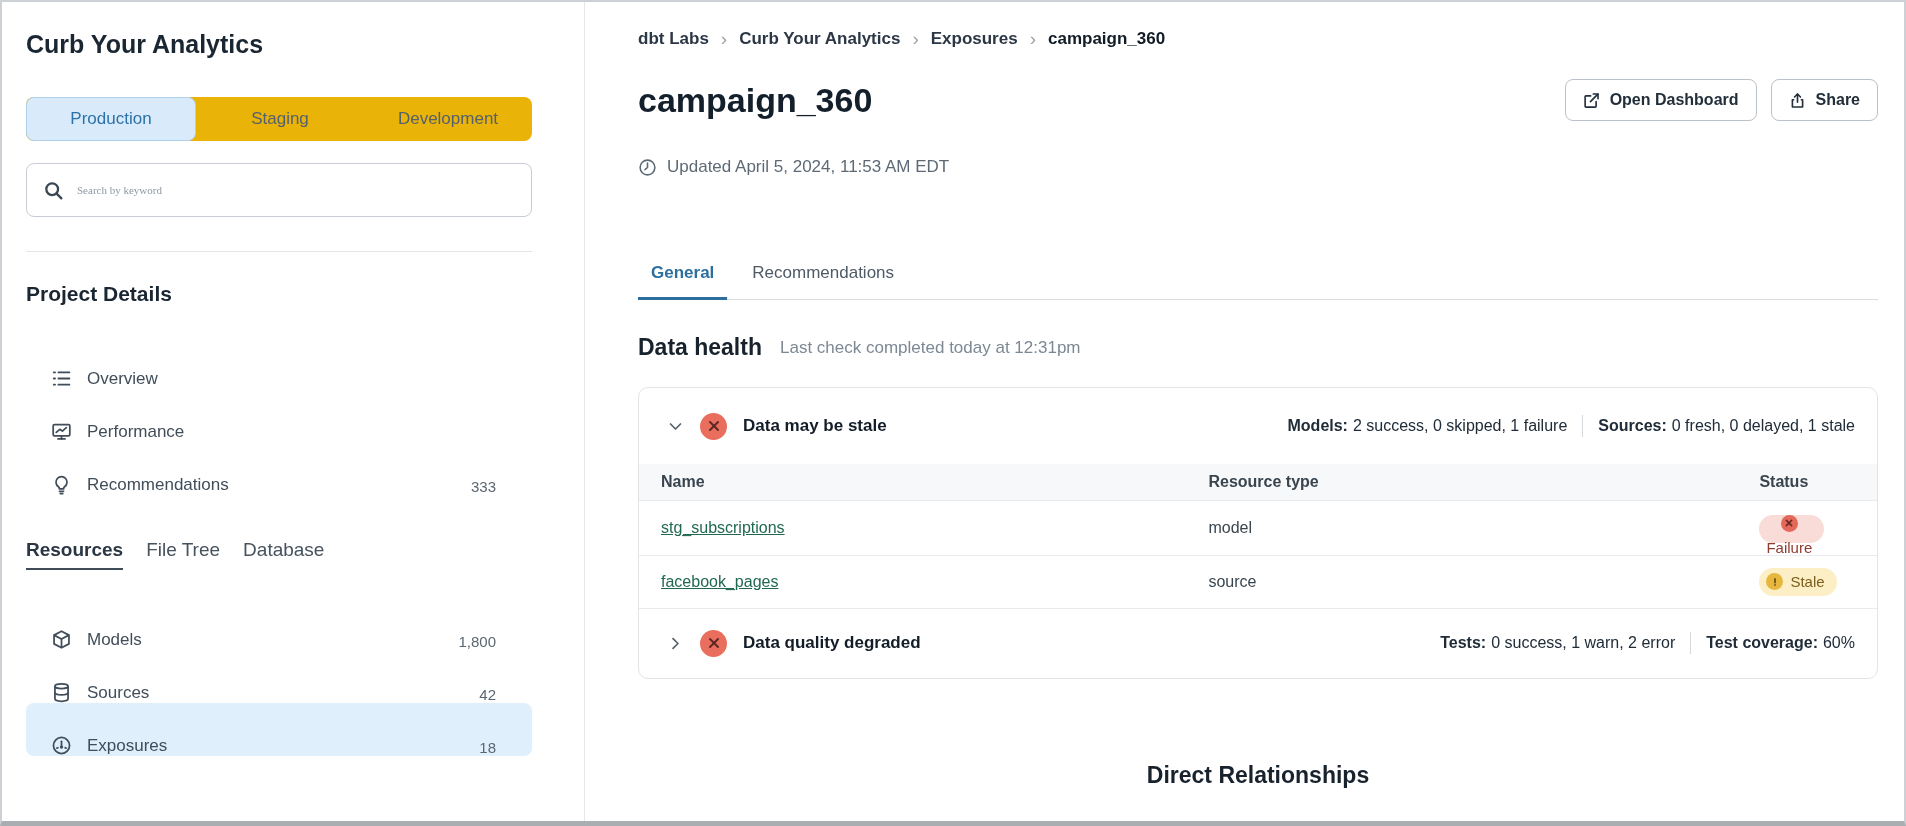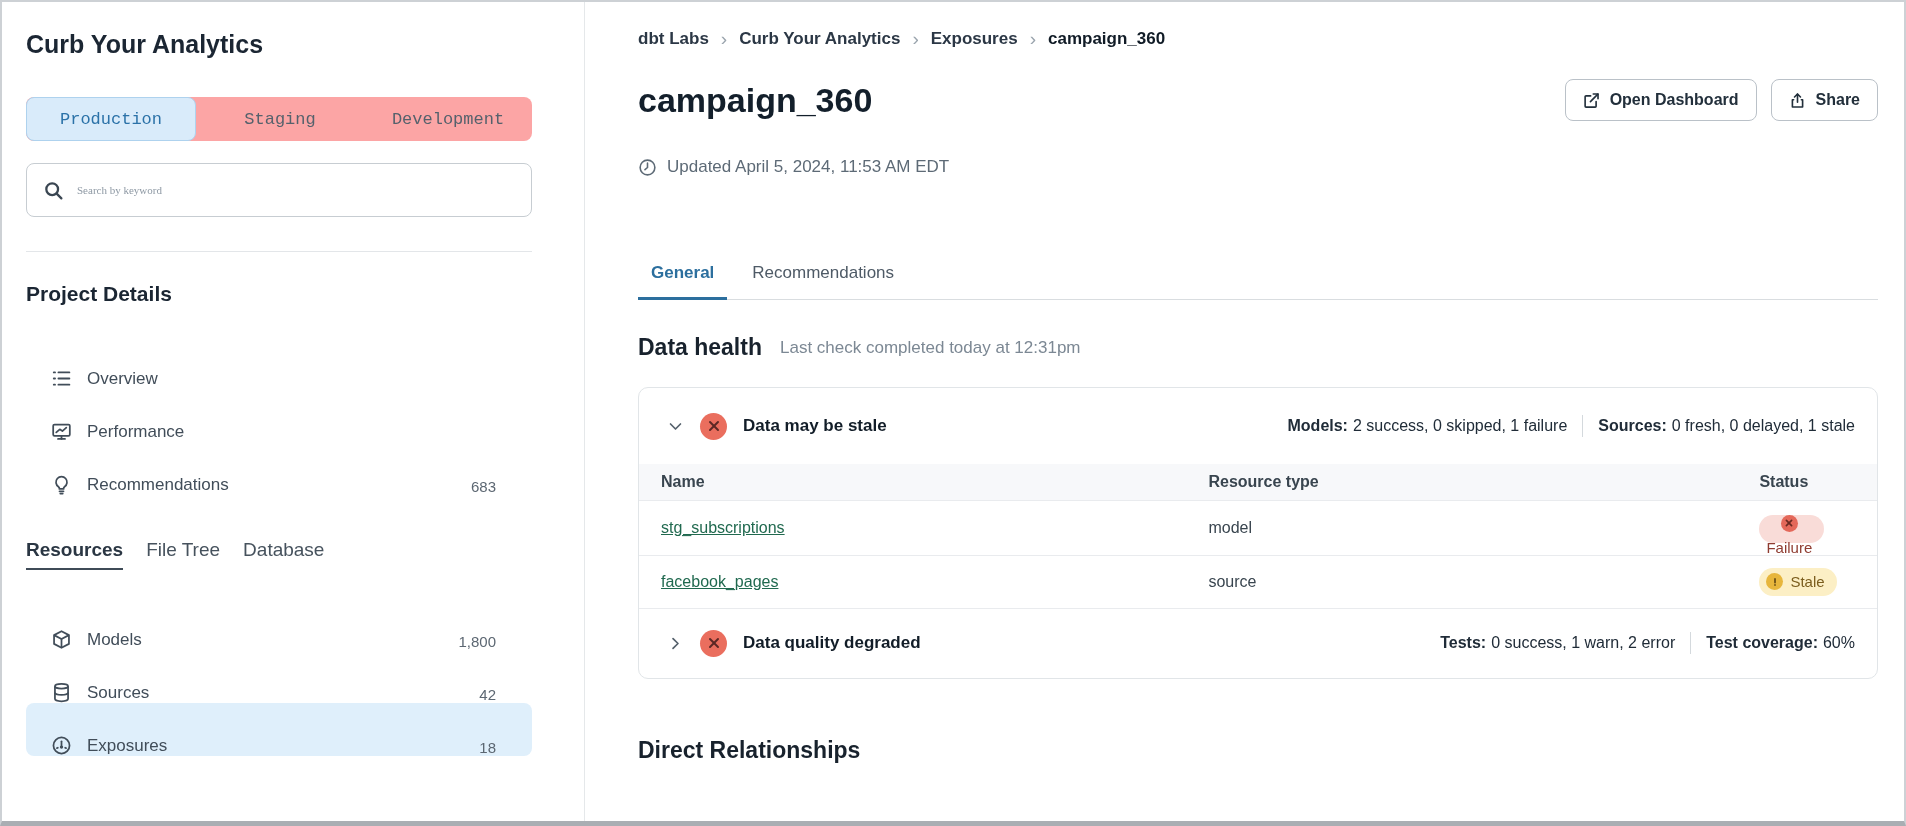--- a/index.html
+++ b/index.html
@@ -6,21 +6,21 @@
   html,body { background:#e9ebee; }
   body { font-family:"Liberation Sans", sans-serif; }
   .screen {
     width:1906px; height:826px; background:#fff; overflow:hidden;
     border:2px solid #cdd1d5; border-bottom:5px solid #a9aeb3;
     display:flex; position:relative;
   }
   
   .sidebar { width:583px; flex:none; border-right:1px solid #e5e8ea; padding:26px 52px 0 24px; }
   .proj-title { font-size:25px; font-weight:700; color:#1b2633; line-height:32px; }
-  .env-tabs { margin-top:37px; display:flex; background:#fca5a5; border-radius:8px; height:44px;font-family:Liberation Mono, monospace; }
+  .env-tabs { margin-top:37px; display:flex; background:#eab308; border-radius:8px; height:44px; }
   .env-tab { flex:1; display:flex; align-items:center; justify-content:center; font-size:17px; color:#55616c; border-radius:8px; cursor:pointer; }
   .env-tab.active { background:#d9ebfa; color:#2b72a8; border:1px solid #aed2ee; }
   .search-box { margin-top:22px; height:54px; border:1px solid #c7cdd2; border-radius:8px; display:flex; align-items:center; padding:0 16px; gap:13px; background:#fff; }
   .search-box svg { flex:none; }
   .search-box input { border:none; outline:none; font-size:11px; color:#0f766e; width:100%; font-family:Liberation Serif, serif; background:transparent; }
   .search-box input::placeholder { color:#8e99a4; }
   .side-divider { margin-top:34px; border:none; border-top:1px solid #e3e6e9; }
   .section-heading { margin-top:30px; font-size:21px; font-weight:700; color:#1b2633; }
   .nav-list { margin-top:30px; }
   .nav-list.res { margin-top:27px; }
@@ -68,21 +68,21 @@
   th:first-child, td:first-child { padding-left:22px; }
   td { padding:12px 0; border-top:1px solid #e9ebee; color:#39454f; }
   .col-name { width:46%; } .col-type { width:44.5%; } .col-status { width:9.5%; }
   a.res-link { color:#20694f; text-decoration:underline; cursor:pointer; }
   .badge { display:inline-flex; align-items:center; gap:7px; height:28px; padding:0 12px 0 7px; border-radius:14px; font-size:15px; }
   .badge .b-ic { width:17px; height:17px; border-radius:50%; display:flex; align-items:center; justify-content:center; flex:none; }
   .badge.failure { background:#f9dcd8; color:#8f3c31;flex-direction:column; }
   .badge.failure .b-ic { background:#e4685a; }
   .badge.stale { background:#fcefc5; color:#7b5d1d; }
   .badge.stale .b-ic { background:#e7b63c; }
-  .dr-heading { margin-top:58px; }
+  .dr-heading { margin-top:83px;text-align:center; }
 </style>
 </head>
 <body>
 
 <div class="screen">
 
   <aside class="sidebar">
     <div class="proj-title">Curb Your Analytics</div>
 
     <div class="env-tabs">
@@ -134,21 +134,21 @@
       </div>
       <div class="nav-item">
         <span class="nav-icon">
           <svg width="21" height="21" viewBox="0 0 24 24" fill="none" stroke="currentColor" stroke-width="2" stroke-linecap="round">
               <path d="M8.5 14.5a6.3 6.3 0 1 1 7 0c-.9.7-1.2 1.5-1.2 2.5h-4.6c0-1-.3-1.8-1.2-2.5z"></path>
               <line x1="9.7" y1="19.8" x2="14.3" y2="19.8"></line>
               <line x1="10.6" y1="22.3" x2="13.4" y2="22.3"></line>
             </svg>
         </span>
         <span class="nav-label">Recommendations</span>
-        <span class="nav-count">683</span>
+        <span class="nav-count">333</span>
       </div>
     </div>
 
     <div class="res-tabs">
       <div class="res-tab active">Resources</div>
       <div class="res-tab">File Tree</div>
       <div class="res-tab">Database</div>
     </div>
 
     <div class="nav-list res">

